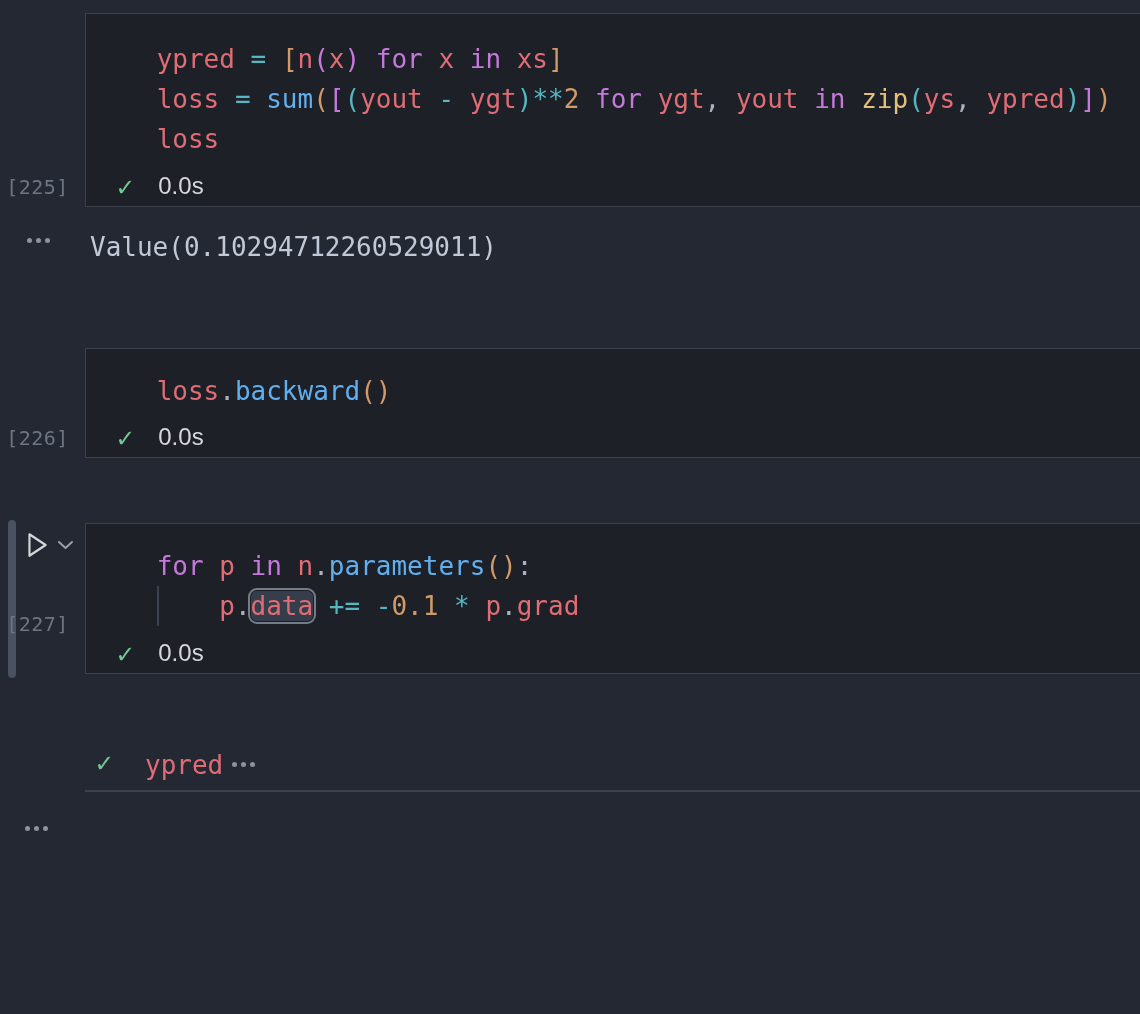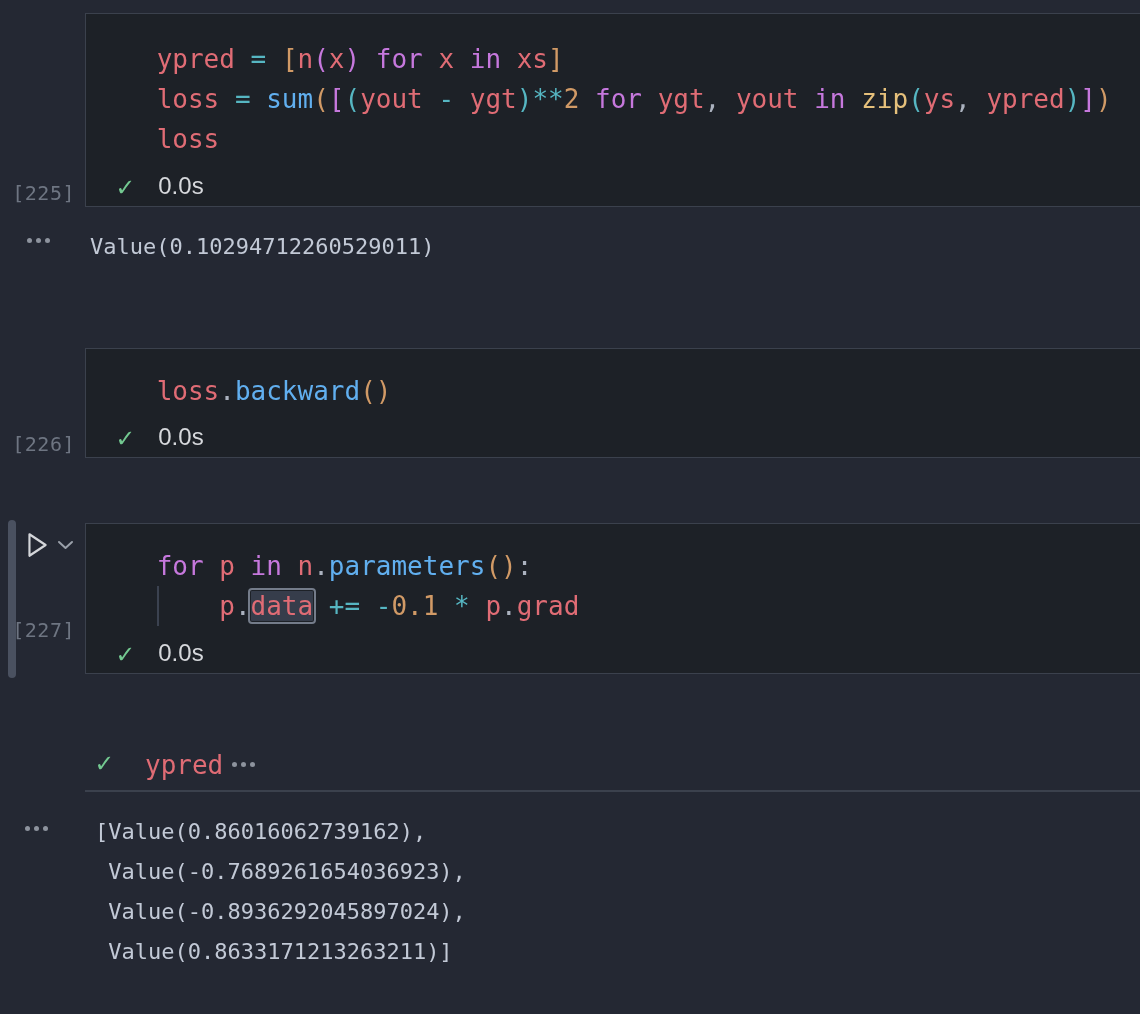--- a/index.html
+++ b/index.html
@@ -8,33 +8,33 @@
   .canvas { position:relative; width:1140px; height:788px;
             font-family:"DejaVu Sans Mono",monospace; background:var(--bg); }
 
   .cell { position:absolute; left:85px; right:-2px;
           background:var(--cellBg); border:1px solid var(--border); }
   .code { padding-left:8px; white-space:pre; font-size:26px; line-height:40px; color:var(--fg); }
   .cl   { height:40px; }
   .tk-red{color:var(--red)} .tk-purple{color:var(--purple)} .tk-blue{color:var(--blue)}
   .tk-cyan{color:var(--cyan)} .tk-orange{color:var(--orange)} .tk-yellow{color:var(--yellow)}
   .tk-fg{color:var(--fg)}
-  .hl { background:var(--hlBg); outline:2px solid var(--hlBorder); outline-offset:1px; border-radius:1px;text-align:right; }
+  .hl { background:var(--hlBg); outline:2px solid var(--hlBorder); outline-offset:1px; border-radius:6px;text-align:right; }
 
   .statusbar { position:absolute; left:0; bottom:0; height:40px; display:flex; align-items:center; padding-left:31px; }
   .check { color:var(--green); font-size:27px; line-height:27px; }
   .time  { color:var(--timeFg); font-family:Liberation Sans, sans-serif; font-size:24px; margin-left:25px; }
 
-  .exec { position:absolute; left:0; width:75px; text-align:right; color:var(--execFg);
-          font-size:20px; line-height:24px; letter-spacing:0.5px;margin-top:6px; }
+  .exec { position:absolute; left:0; width:75px; text-align:center; color:var(--execFg);
+          font-size:20px; line-height:24px; letter-spacing:0.5px; }
 
   .dots { position:absolute; display:flex; gap:4px; align-items:center; cursor:pointer; }
   .dots i { width:5px; height:5px; border-radius:50%; background:var(--dotFg); display:block; }
 
-  .outtext { position:absolute; font-size:22px; line-height:40px; color:var(--outFg); white-space:pre; }
+  .outtext { position:absolute; font-size:26px; line-height:40px; color:var(--outFg); white-space:pre; }
 
   .focusbar { position:absolute; left:8px; width:8px; border-radius:4px; background:var(--focusBar); }
   .runbtn, .rundrop { position:absolute; background:none; border:none; cursor:pointer; line-height:0; }
   .runbtn { color:var(--playFg); }
   .rundrop { color:var(--chevronFg); }
 
   .divider { position:absolute; height:2px; background:var(--border); }
   .indent-guide { position:absolute; width:2px; background:var(--guide); }
 
   .collapsed-check { position:absolute; color:var(--green); font-size:27px; line-height:27px; }
@@ -99,15 +99,14 @@
       <i></i>
       <i></i>
     </div>
   <div class="divider" style="left:85px; right:0; top:790px;"></div>
 
   <div class="dots" style="left:25px; top:826px;">
       <i></i>
       <i></i>
       <i></i>
     </div>
-  <div class="outtext" style="left:95px; top:812px;"><div>[Value(0.86016062739162),</div><div> Value(-0.7689261654036923),</div><div> Value(-0.8936292045897024),</div><div> Value(0.8633171213263211)]</div></div>
 
 </div>
 
 </body></html>

